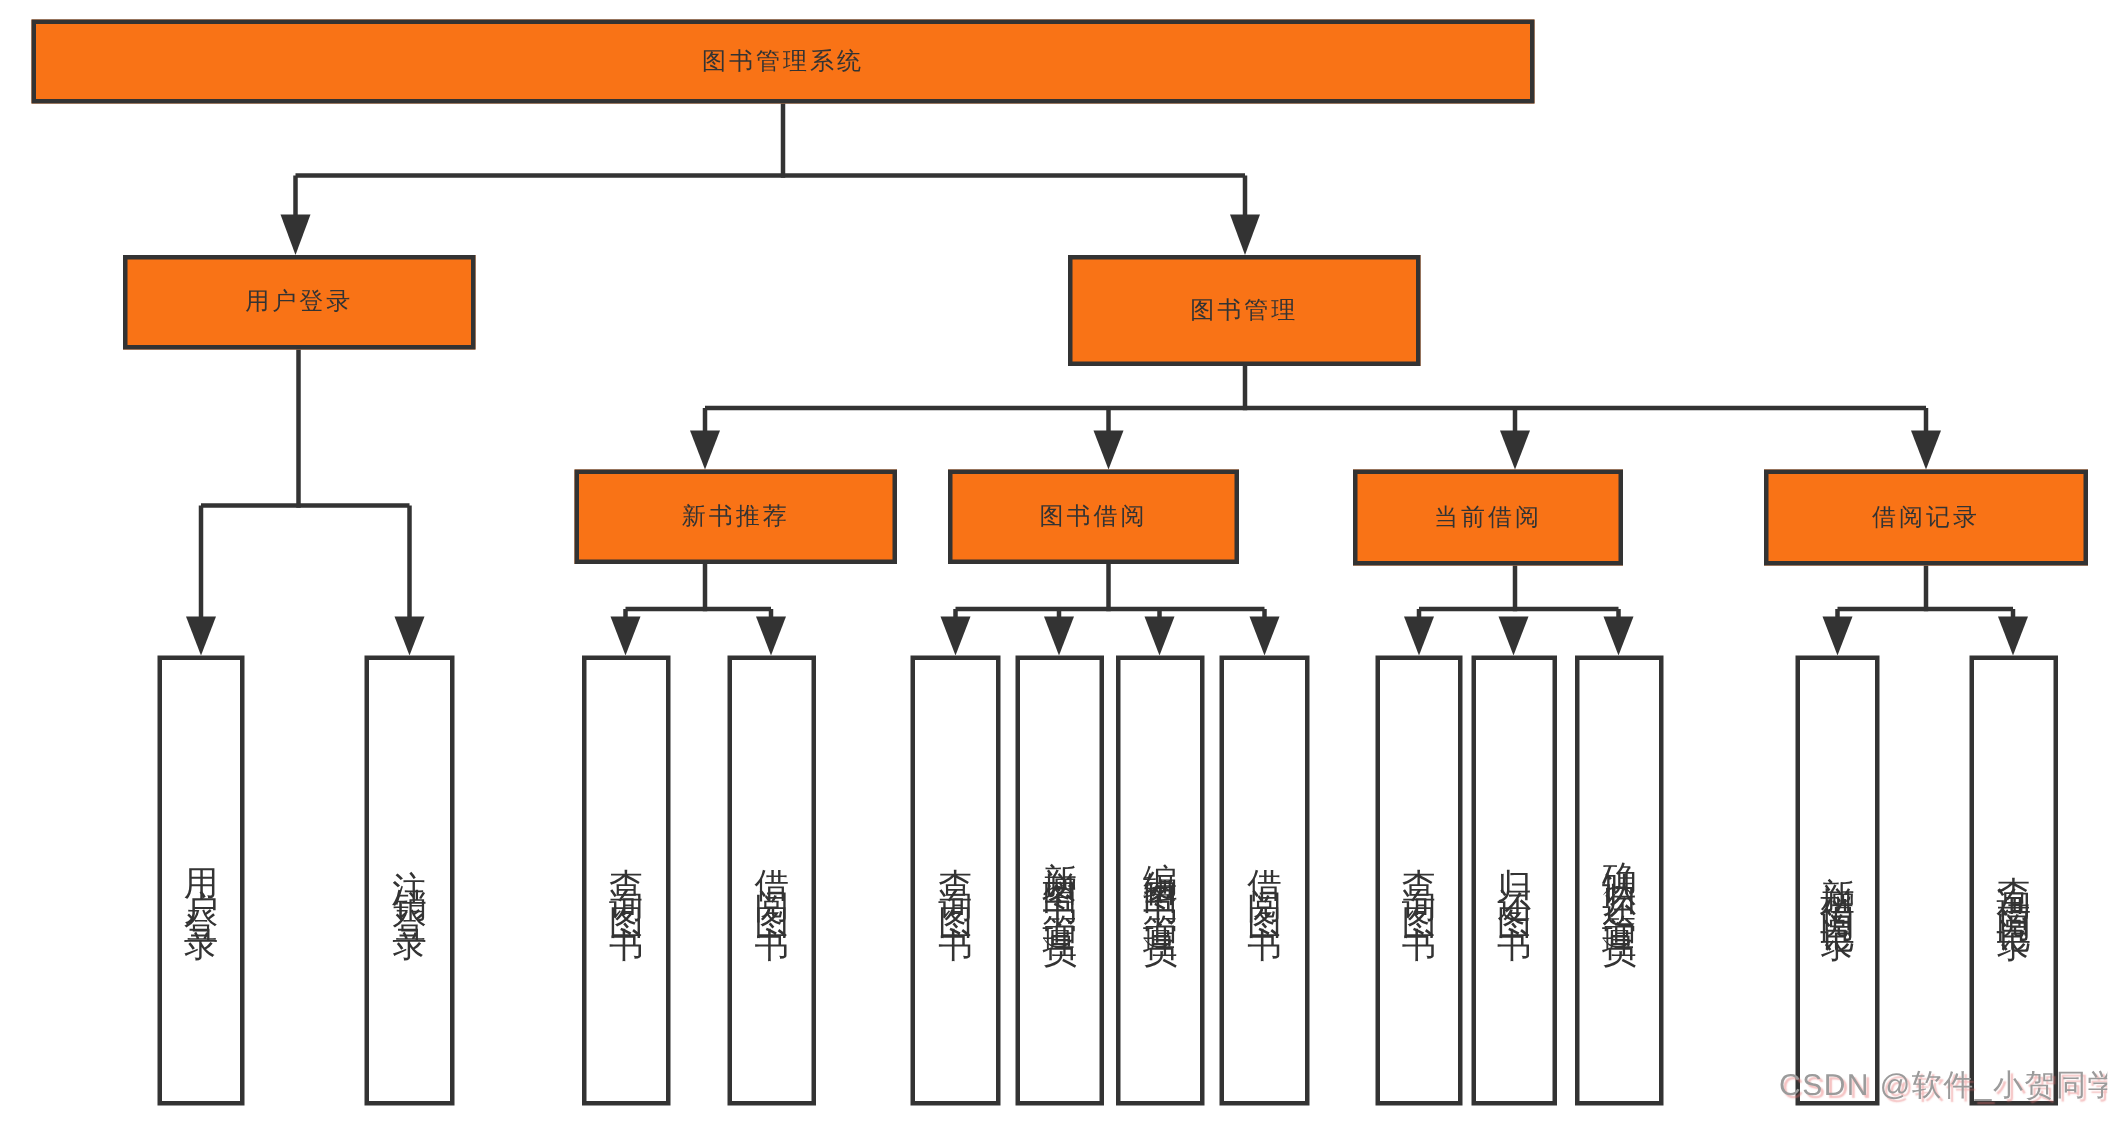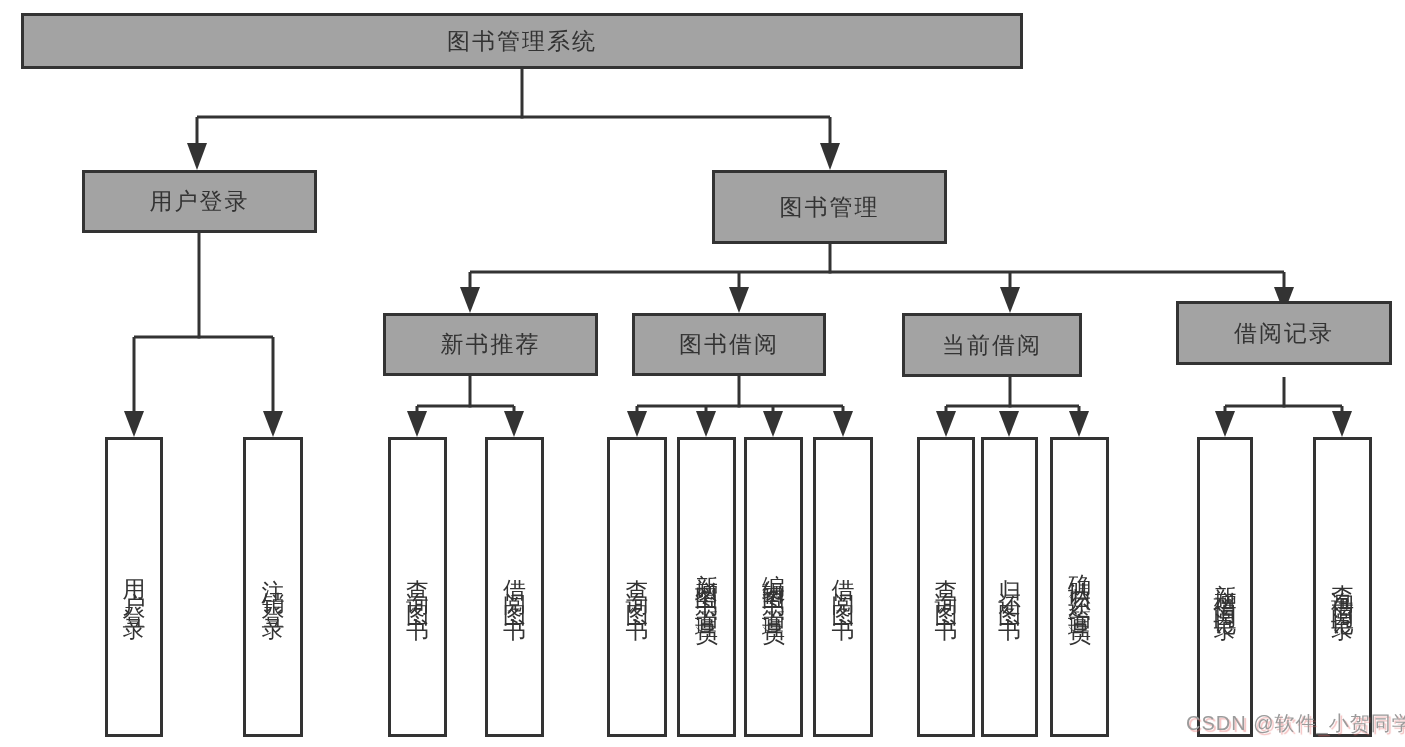--- a/index.html
+++ b/index.html
@@ -18,25 +18,25 @@
   #wires {
     position: absolute;
     left: 0; top: 0;
     width: 1405px; height: 747px;
     z-index: 0;
   }
   .hbox {
     position: absolute;
     box-sizing: border-box;
     border: 3px solid #333333;
-    background: #a3a3a3;
+    background: #f97316;
     display: flex;
     align-items: center;
     justify-content: center;
-    font-size: 23px;
+    font-size: 16px;
     color: #333333;
     letter-spacing: 2px;
     z-index: 1;
   }
   .vbox {
     position: absolute;
     box-sizing: border-box;
     top: 437px;
     height: 300px;
     border: 3px solid #333333;
@@ -146,21 +146,21 @@
   </svg>
 
   <div class="hbox" style="left:21px; top:13px; width:1002px; height:56px;">图书管理系统</div>
 
   <div class="hbox" style="left:82px; top:170px; width:235px; height:63px;">用户登录</div>
   <div class="hbox" style="left:712px; top:170px; width:235px; height:74px;">图书管理</div>
 
   <div class="hbox" style="left:347px; top:313px; width:215px; height:63px;margin-left:36px;">新书推荐</div>
   <div class="hbox" style="left:632px; top:313px; width:194px; height:63px;">图书借阅</div>
   <div class="hbox" style="left:902px; top:313px; width:180px; height:64px;">当前借阅</div>
-  <div class="hbox" style="left:1176px; top:301px; width:216px; height:64px;">借阅记录</div>
+  <div class="hbox" style="left:1176px; top:313px; width:216px; height:64px;">借阅记录</div>
 
   <div class="vbox ls4" style="left:105px; width:58px;">
     <span>用户登录</span>
     </div>
   <div class="vbox ls4" style="left:243px; width:60px;">
     <span>注销登录</span>
     </div>
 
   <div class="vbox ls4" style="left:388px; width:59px;">
     <span>查询图书</span>

